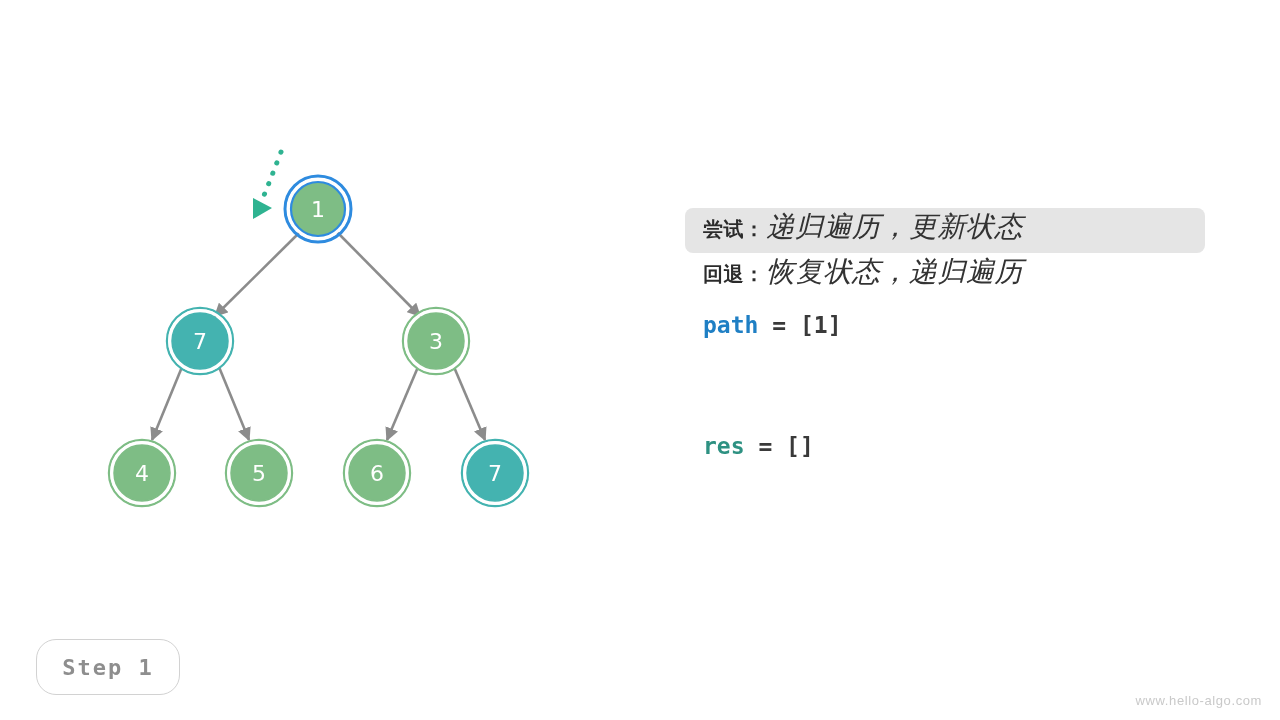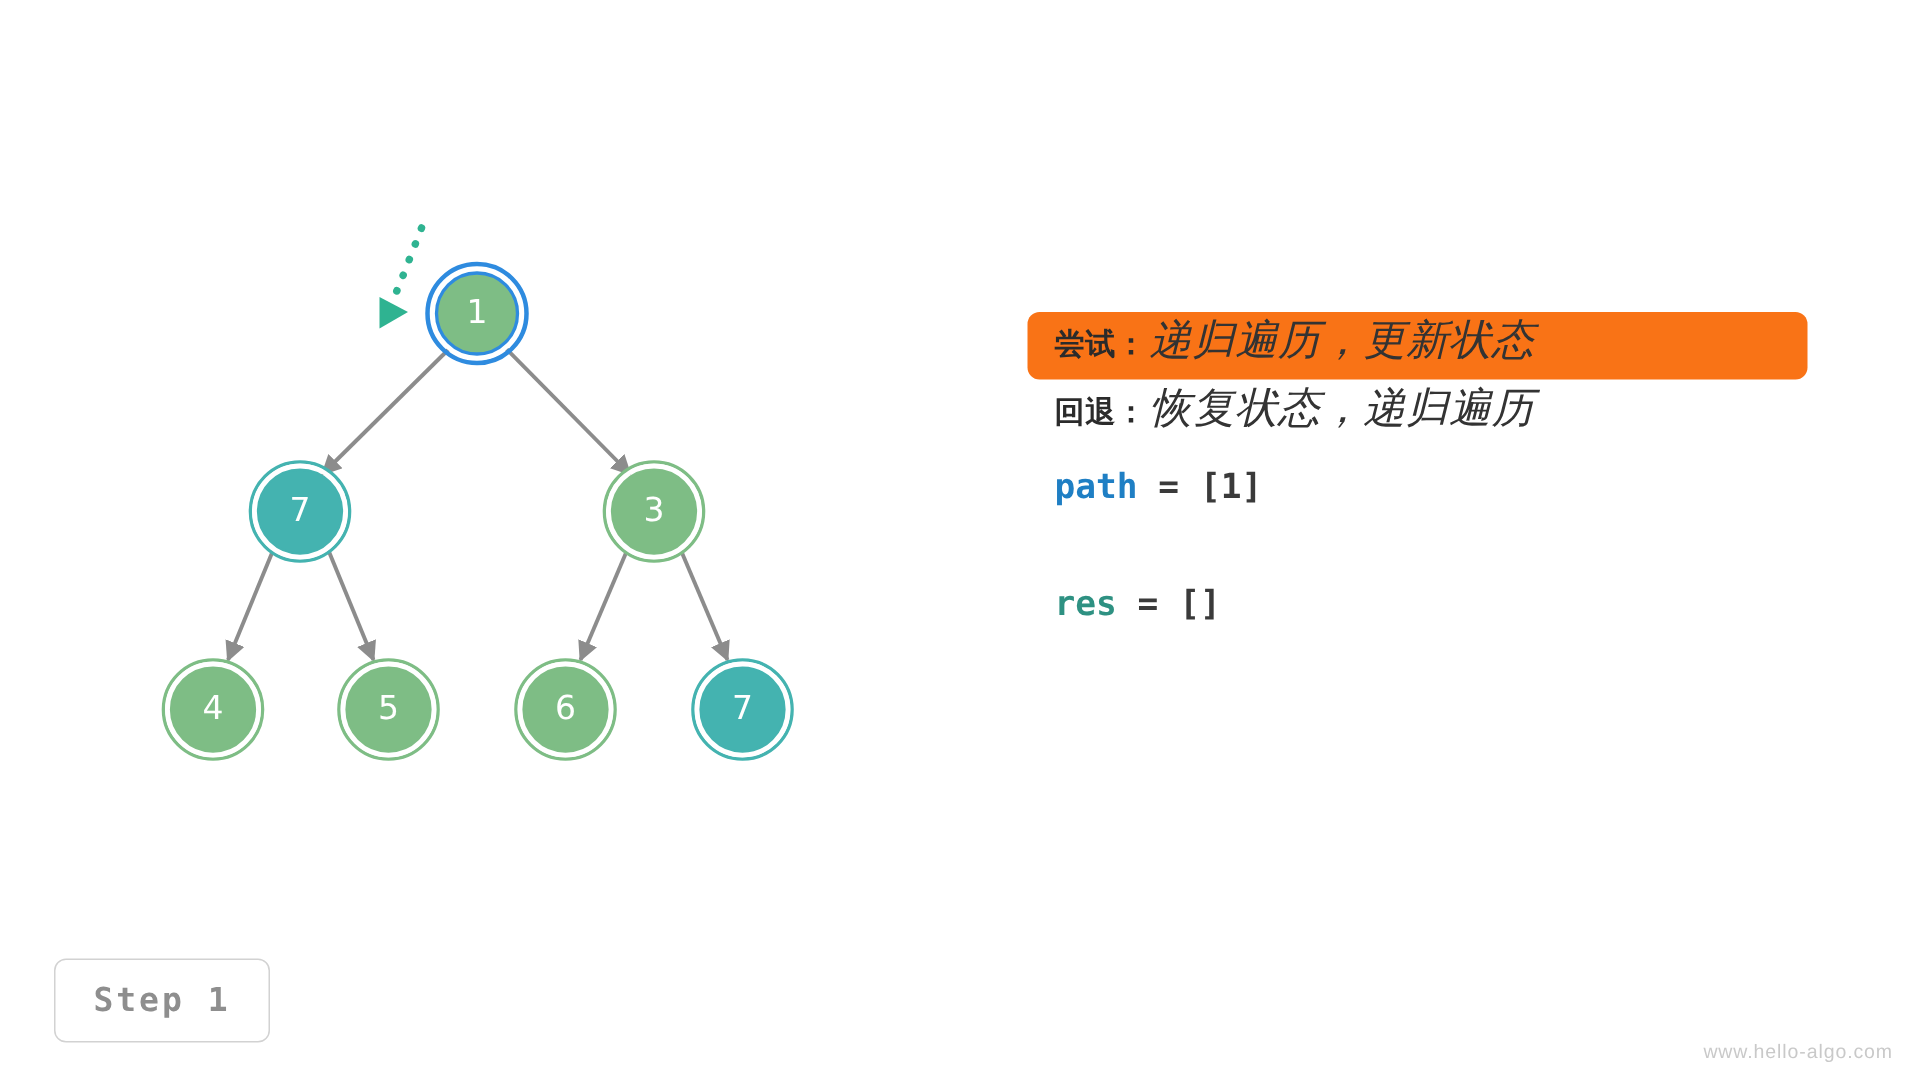--- a/index.html
+++ b/index.html
@@ -34,21 +34,21 @@
   .desc-row {
     display: flex;
     align-items: baseline;
     height: 45px;
     padding: 0 18px;
     box-sizing: border-box;
     border-radius: 8px;
     white-space: nowrap;
   }
   .desc-row.highlight {
-    background: #f97316;
+    background: #e5e5e5;
   }
   .desc-label {
     font-family: "Liberation Sans", sans-serif;
     font-weight: bold;
     font-size: 20px;
     color: #2b2b2b;
     letter-spacing: 0.5px;
   }
   .desc-text {
     font-family: "Liberation Sans", sans-serif;
@@ -62,39 +62,39 @@
 
   .code-row {
     display: flex;
     align-items: flex-start;
     padding: 0 18px;
     white-space: pre;
     font-family: "DejaVu Sans Mono", "Liberation Mono", monospace;
     font-size: 23px;
   }
   #code-path-row { margin-top: 14px; }
-  #code-res-row  { margin-top: 52px; }
+  #code-res-row  { margin-top: 95px; }
 
   .code-var { font-weight: bold; }
   .code-var.path-var { color: #1f7fc4; }
   .code-var.res-var  { color: #2e9182; }
   .code-rest {
     color: #3a3a3a;
     font-weight: bold;
   }
 
   
   #step-badge {
     position: absolute;
     left: 36px;
     top: 639px;
     width: 144px;
     height: 56px;
     border: 1.5px solid #d2d2d2;
-    border-radius: 8px;
+    border-radius: 20px;
     box-sizing: border-box;
     display: flex;
     align-items: center;
     justify-content: center;
     font-family: "DejaVu Sans Mono", "Liberation Mono", monospace;
     font-size: 22px;
     font-weight: bold;
     color: #8e8e8e;
     letter-spacing: 2px;
   }

